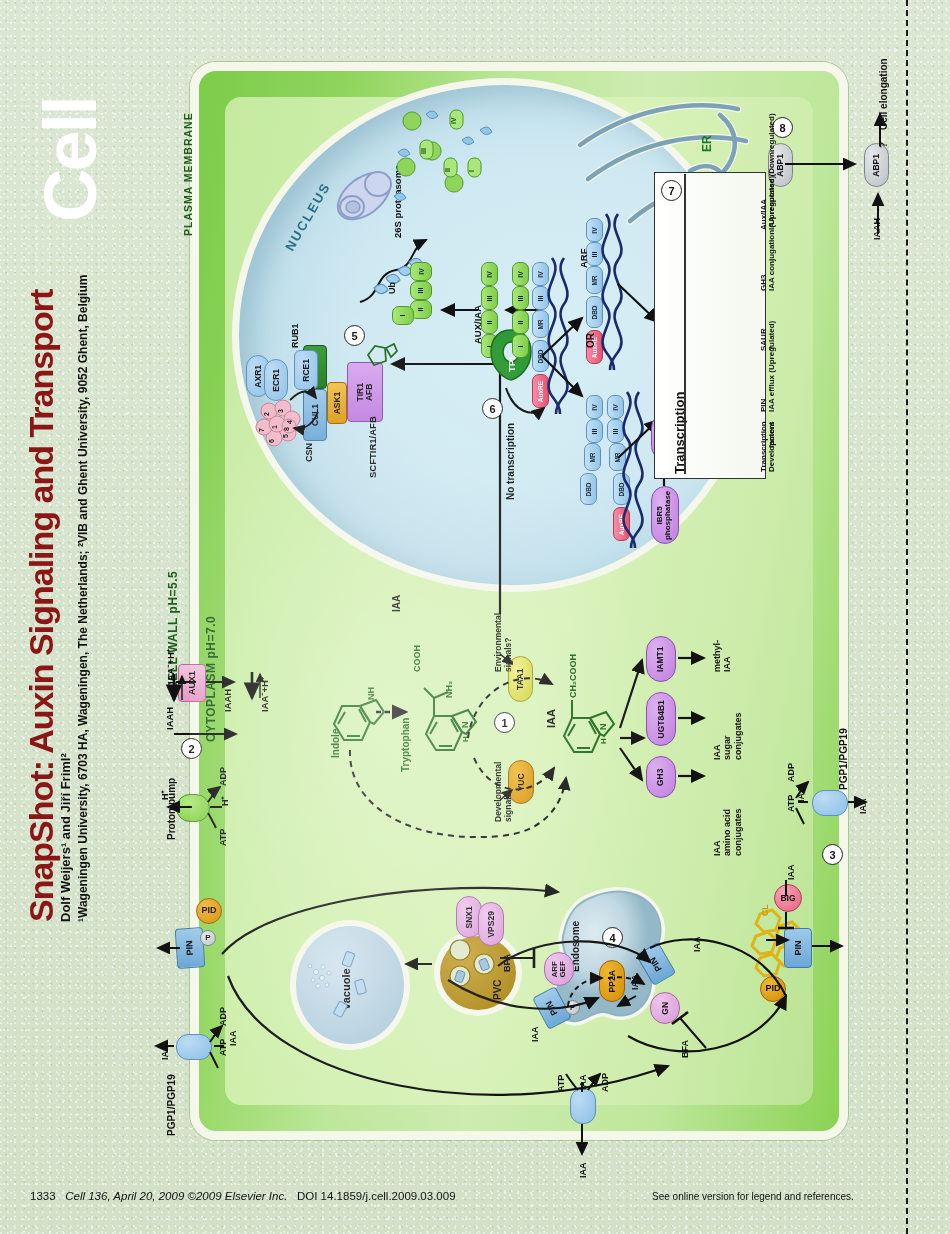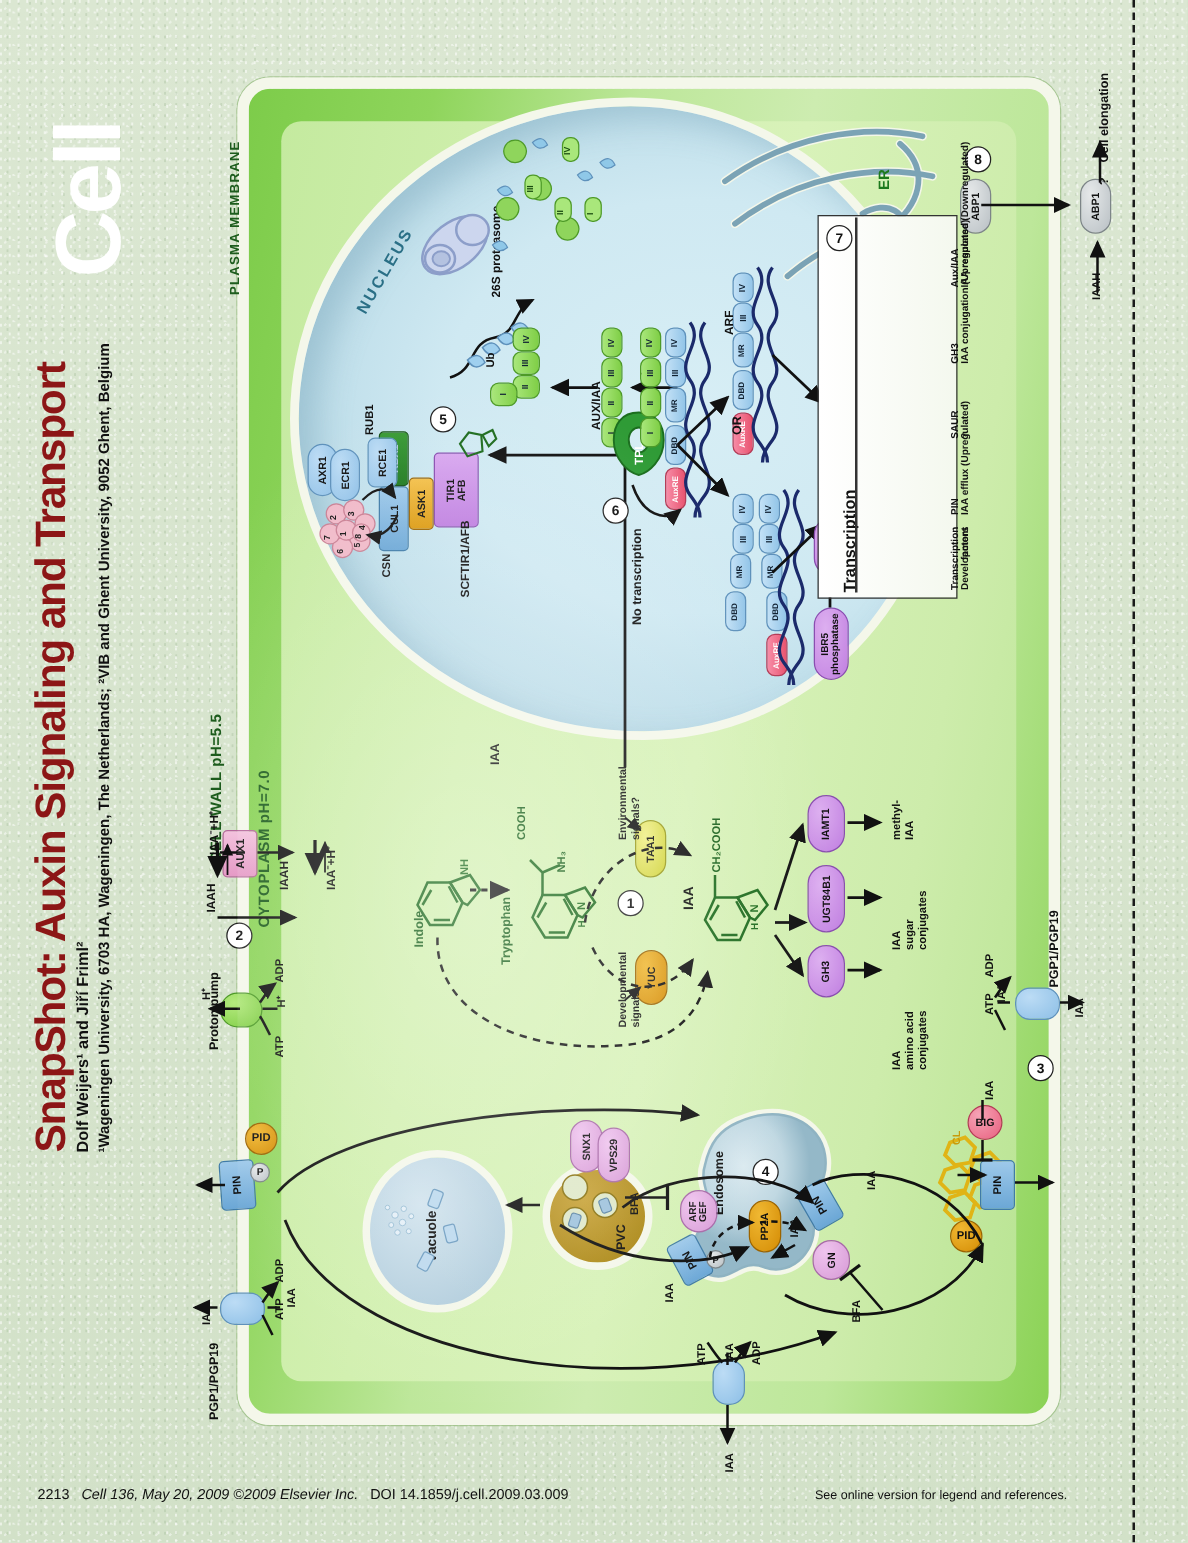--- a/index.html
+++ b/index.html
@@ -118,22 +118,22 @@
   <div class="lg">Cell</div>
 </div>
 
 <div class="rot r90" id="title">SnapShot: Auxin Signaling and Transport</div>
 <div class="rot r90" id="authors">Dolf Weijers¹ and Jiří Friml²</div>
 <div class="rot r90" id="affil">¹Wageningen University, 6703 HA, Wageningen, The Netherlands; ²VIB and Ghent University, 9052 Ghent, Belgium</div>
 
 <div id="trim"></div>
 
 <div id="footer-left">
-  <span>2213</span>&nbsp;&nbsp;
-  <i>Cell 136, May 20, 2009 ©2009 Elsevier Inc.</i>&nbsp;&nbsp;
+  <span>1333</span>&nbsp;&nbsp;
+  <i>Cell 136, April 20, 2009 ©2009 Elsevier Inc.</i>&nbsp;&nbsp;
   <span>DOI 14.1859/j.cell.2009.03.009</span>
 </div>
 <div id="footer-right">See online version for legend and references.</div>
 
 <div id="cellbox">
   <div id="cellinner"></div>
 </div>
 
 <div class="rot r90" id="pm-label">PLASMA MEMBRANE</div>
 <div class="rot r90" id="cw-label">CELL WALL pH=5.5</div>

